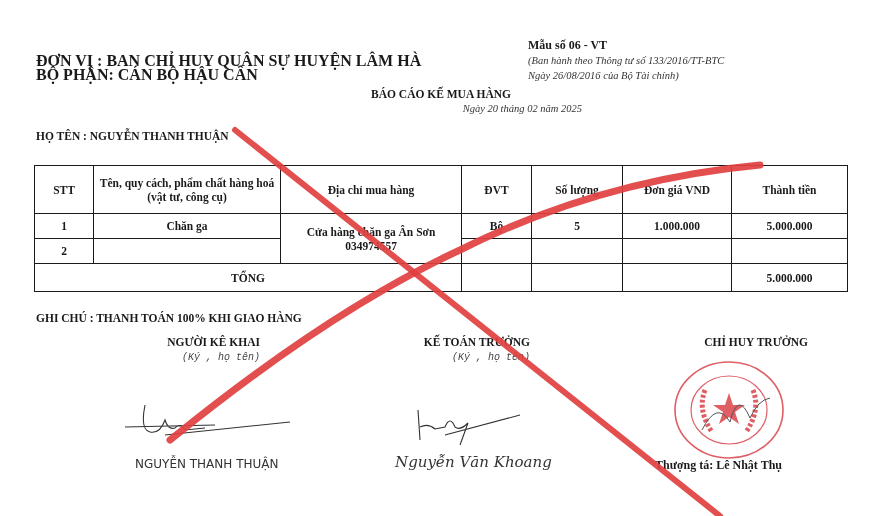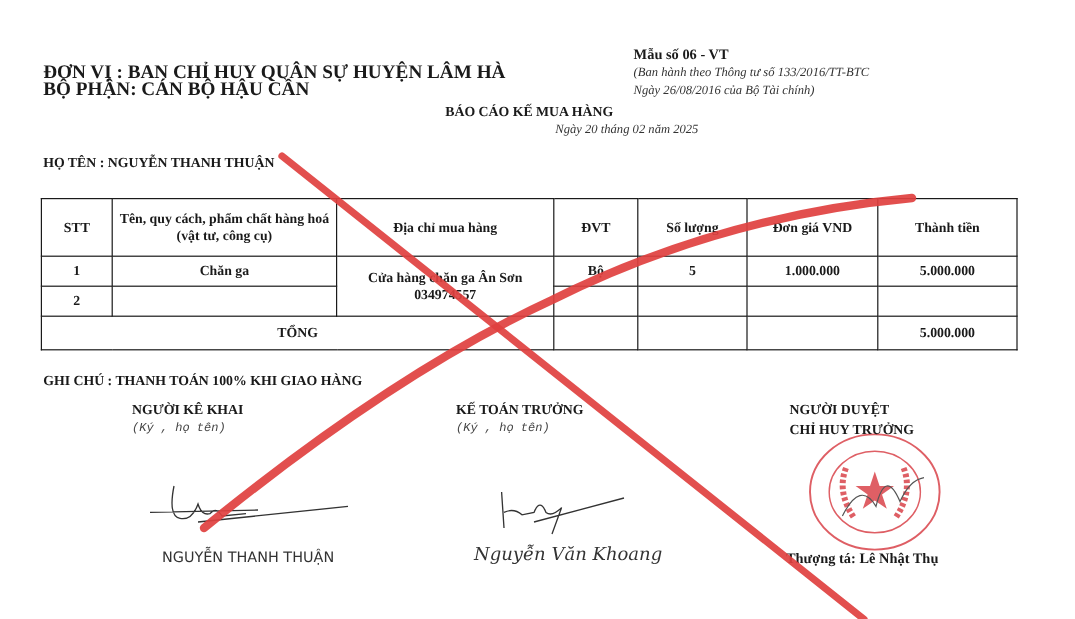--- a/index.html
+++ b/index.html
@@ -10,21 +10,21 @@
   .hdr-right { left:528px; top:38px; width:270px; text-align:left; font-size:11px; line-height:15px; }
   .hdr-right .form-no { font-weight:bold; font-size:12px; }
   .hdr-right .it { font-style:italic; font-size:10.5px; color:#333; }
   .title { left:300px; top:87px; width:282px; text-align:center; }
   .title .t1 { font-weight:bold; font-size:11.5px; line-height:15px; }
   .title .t2 { font-style:italic; font-size:10.5px; line-height:14px; color:#333;text-align:right; }
   .fullname { left:36px; top:130px; font-weight:bold; font-size:11.5px; }
   table.grid { position:absolute; left:34px; top:165px; border-collapse:collapse; font-size:11.5px; font-weight:bold; }
   table.grid td { border:1px solid #1a1a1a; text-align:center; vertical-align:middle; padding:0 4px; line-height:14px; }
   .note { left:36px; top:312px; font-weight:bold; font-size:11.5px; }
-  .sig-col { text-align:left; }
+  .sig-col { text-align:right; }
   .sig-col .role { font-weight:bold; font-size:11.5px; line-height:17px; }
   .sig-col .hint { font-style:italic; font-size:10px; color:#444; line-height:14px;font-family:Liberation Mono, monospace; }
   .rank { left:655px; top:458px; font-weight:bold; font-size:12px; }
   .overlay { position:absolute; left:0; top:0; width:896px; height:516px; pointer-events:none; }
 </style>
 </head>
 <body>
 
 <div class="abs hdr-left">
   <div>ĐƠN VỊ :  BAN CHỈ HUY QUÂN SỰ HUYỆN LÂM HÀ</div>
@@ -107,21 +107,20 @@
     <ellipse cx="57" cy="50" rx="54" ry="48" stroke-width="1.6"></ellipse>
     <ellipse cx="57" cy="50" rx="38" ry="34" stroke-width="1.2"></ellipse>
     <path d="M33 30 Q25 50 40 72" stroke-width="5" stroke-dasharray="3 2"></path>
     <path d="M81 30 Q89 50 74 72" stroke-width="5" stroke-dasharray="3 2"></path>
   </g>
   <polygon points="57,33 61,45 73,45 63,52 67,64 57,57 47,64 51,52 41,45 53,45" fill="#d9434a" opacity="0.85"></polygon>
   <path d="M30 70 Q45 40 58 62 Q66 30 78 58 Q86 40 98 38" fill="none" stroke="#555" stroke-width="1"></path>
 </svg>
 
 <div class="abs sig-col" style="left:658px; top:334px; width:150px;">
-  <div class="role">NGƯỜI DUYỆT</div>
   <div class="role">CHỈ HUY TRƯỞNG</div>
 </div>
 
 <svg class="abs" style="left:120px; top:400px;" width="200" height="75" viewBox="0 0 200 75">
   <path d="M5 27 L95 25 M25 5 Q20 30 30 32 Q40 34 45 20 Q48 30 55 28 Q60 22 65 30 L85 28 M45 35 L170 22" fill="none" stroke="#333" stroke-width="1.1"></path>
   <text x="15" y="68" font-family="DejaVu Sans, sans-serif" font-size="12" fill="#333">NGUYỄN THANH THUẬN</text>
 </svg>
 <svg class="abs" style="left:390px; top:405px;" width="230" height="80" viewBox="0 0 230 80">
   <path d="M28 5 L30 35 M30 22 Q38 18 45 24 L55 22 Q60 10 65 22 Q70 26 78 18 L70 40 M55 30 L130 10" fill="none" stroke="#333" stroke-width="1.1"></path>
   <text x="5" y="62" font-family="DejaVu Serif, serif" font-style="italic" font-size="15" fill="#333">Nguyễn Văn Khoang</text>

